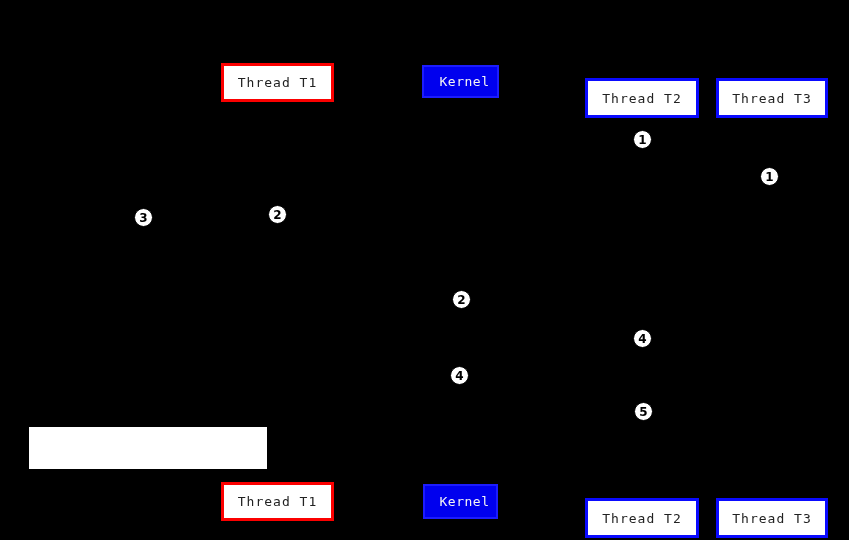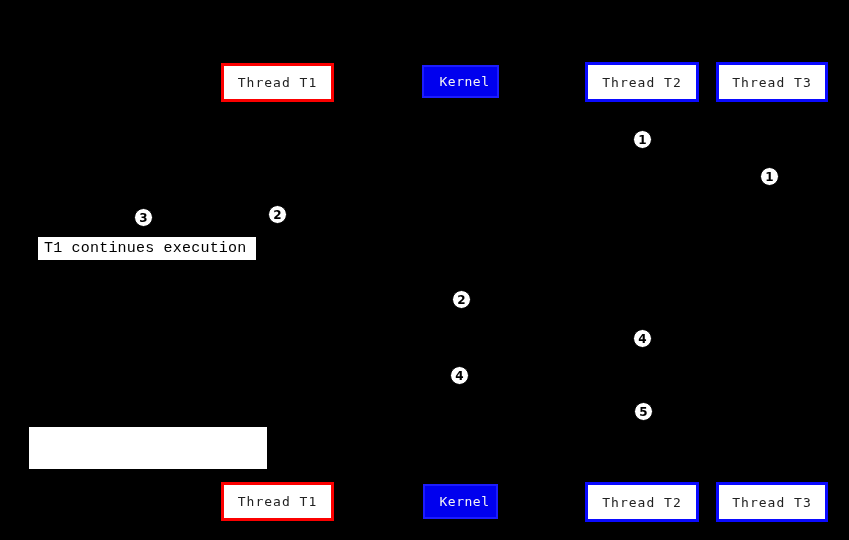--- a/index.html
+++ b/index.html
@@ -31,20 +31,21 @@
   }
   .node.red {
     background: var(--node-fill, #fff);
     border: 3px solid var(--red, #fb0000);
     color: var(--node-text, #222);
   }
   .node.blue {
     background: var(--node-fill, #fff);
     border: 3px solid var(--blue, #0a0aff);
     color: var(--node-text, #222);
+    margin-top: 16px;
   }
   .node.kernel {
     background: var(--kernel-fill, #0000ee);
     border: 2px solid var(--kernel-border, #1c1cff);
     color: var(--kernel-text, #f5f5f5);
     letter-spacing: 0.5px;
     padding-left: 8px;
   }
   .marker {
     position: absolute;
@@ -120,21 +121,20 @@
 
   <div class="marker m0">3</div>
   <div class="marker m1">2</div>
   <div class="marker m2">1</div>
   <div class="marker m3">1</div>
   <div class="marker m4">2</div>
   <div class="marker m5">4</div>
   <div class="marker m6">4</div>
   <div class="marker m7">5</div>
 
-  <div class="annotation">T1 continues execution</div>
 
   <div class="blank-box"></div>
 
   <div class="node red t1-bot">Thread T1</div>
   <div class="node kernel kernel-bot">Kernel</div>
   <div class="node blue t2-bot">Thread T2</div>
   <div class="node blue t3-bot">Thread T3</div>
 
 </div>
 

